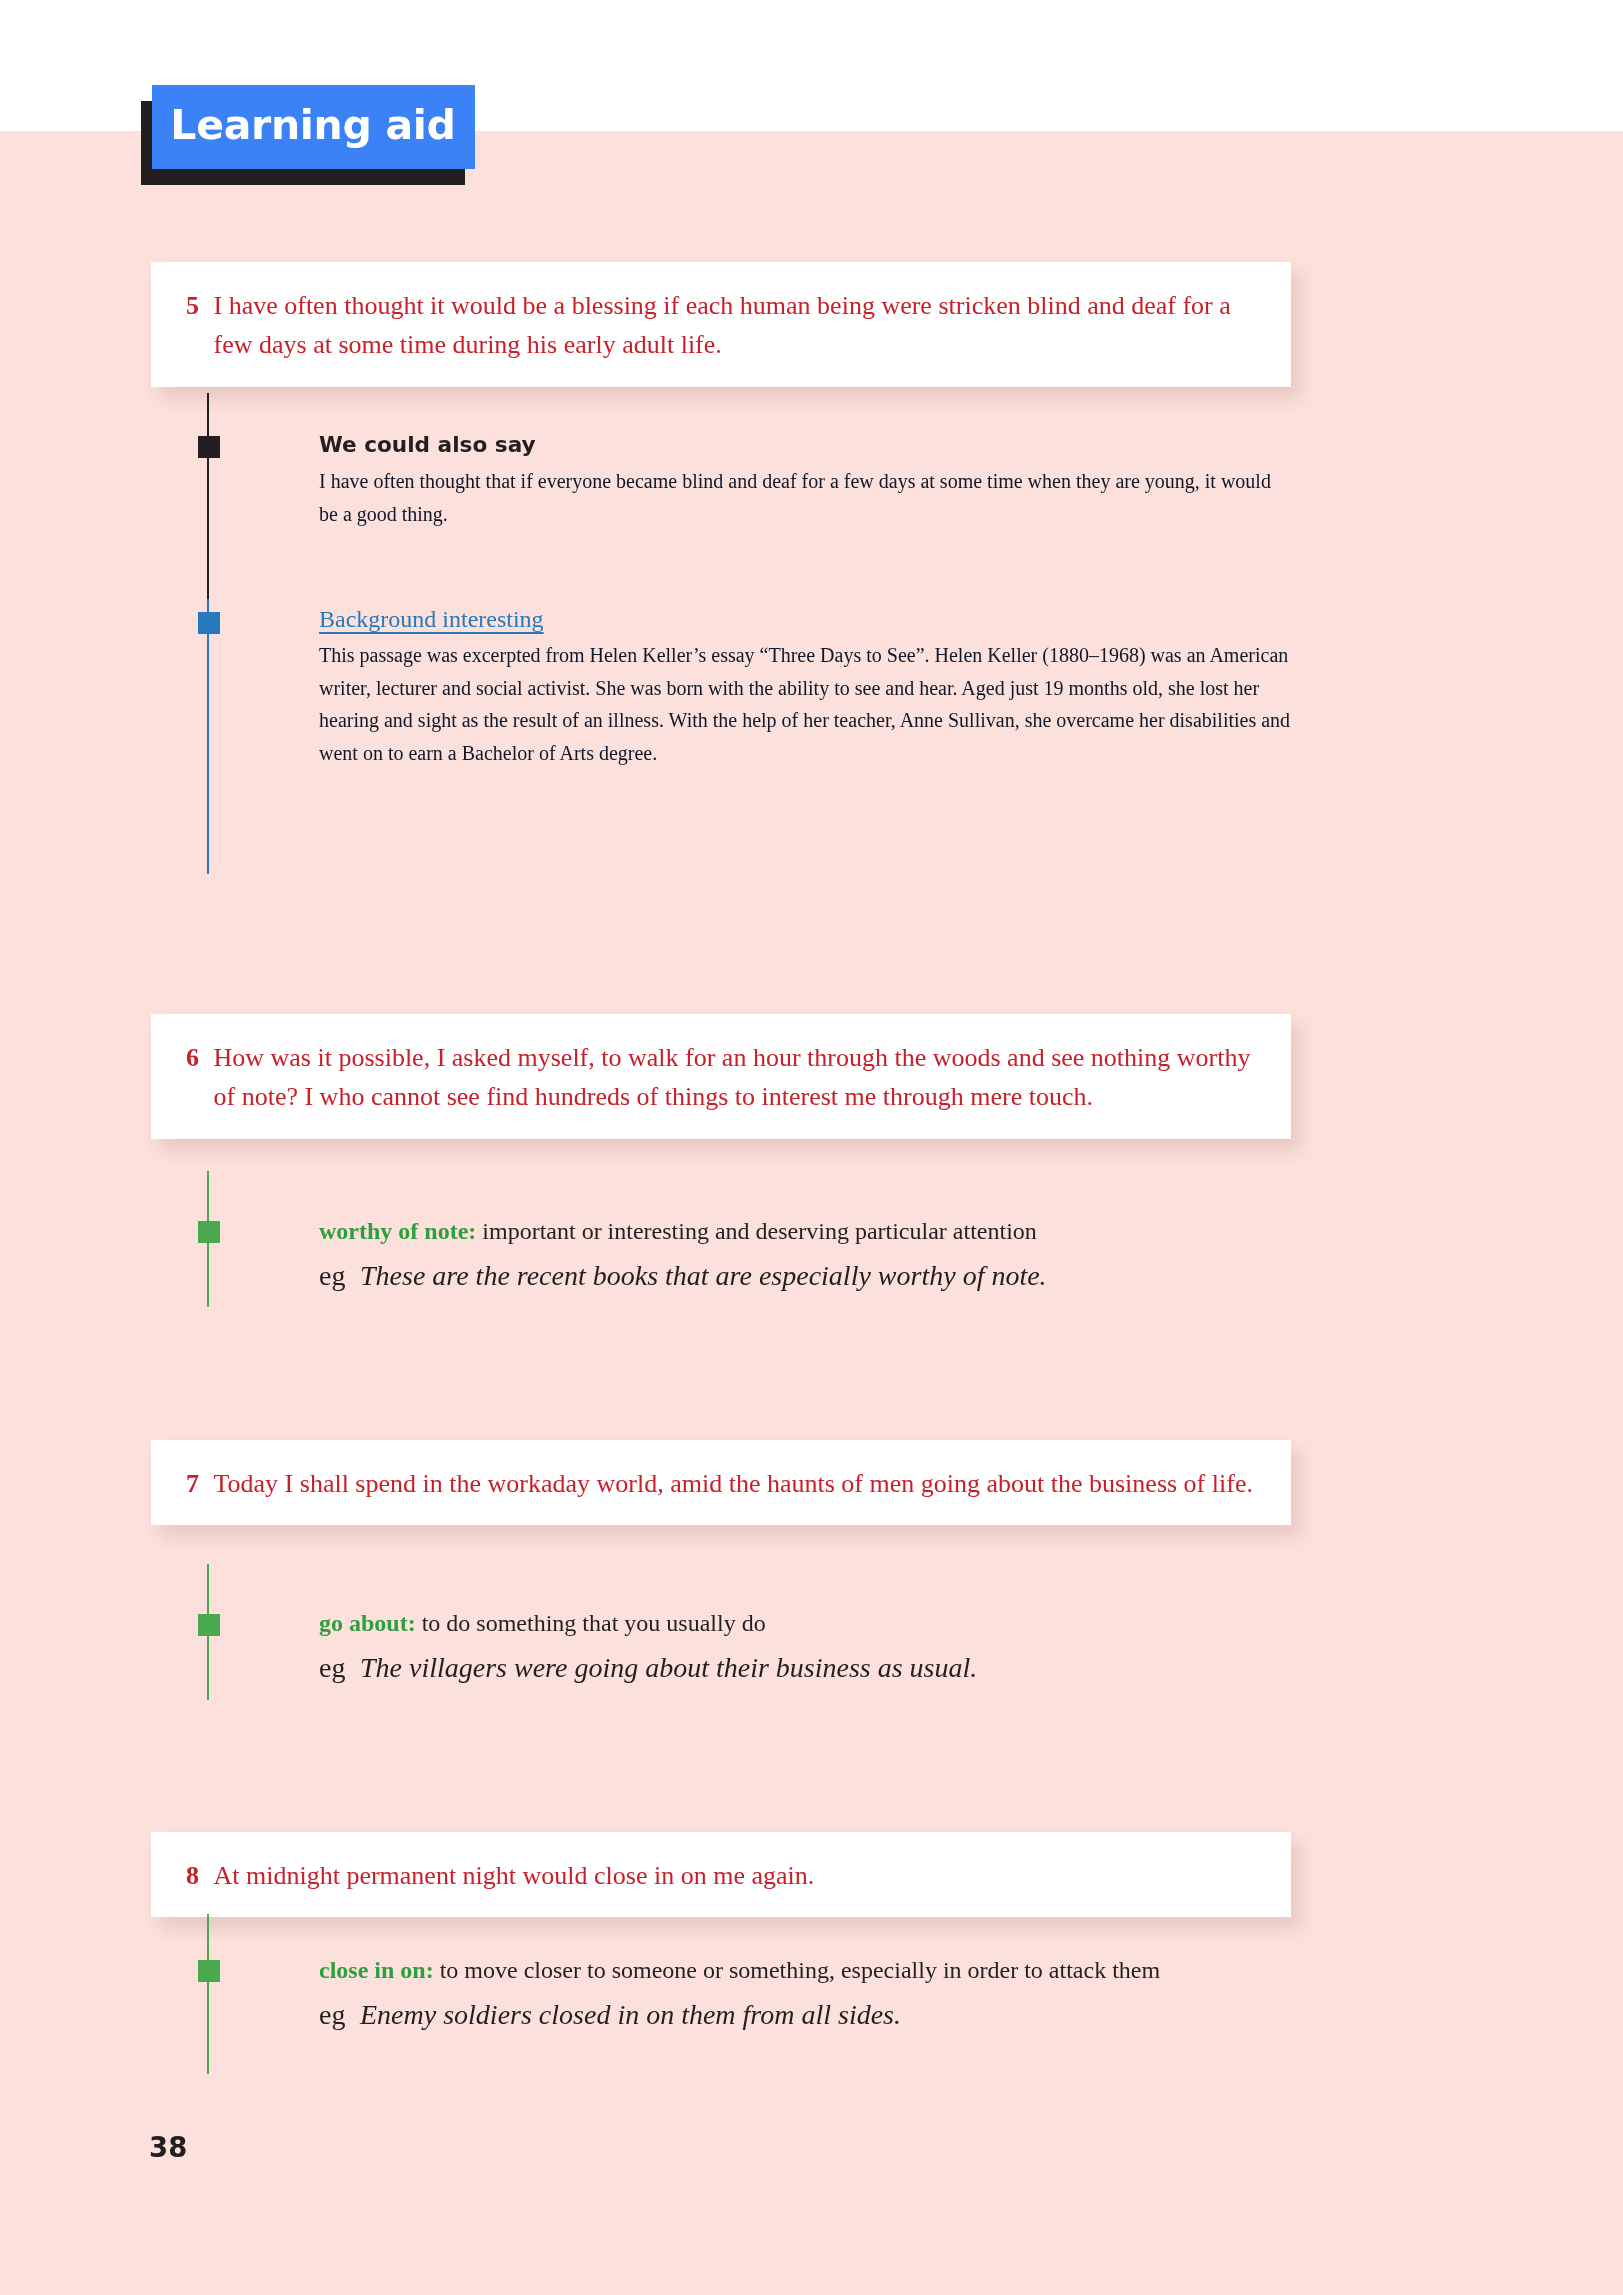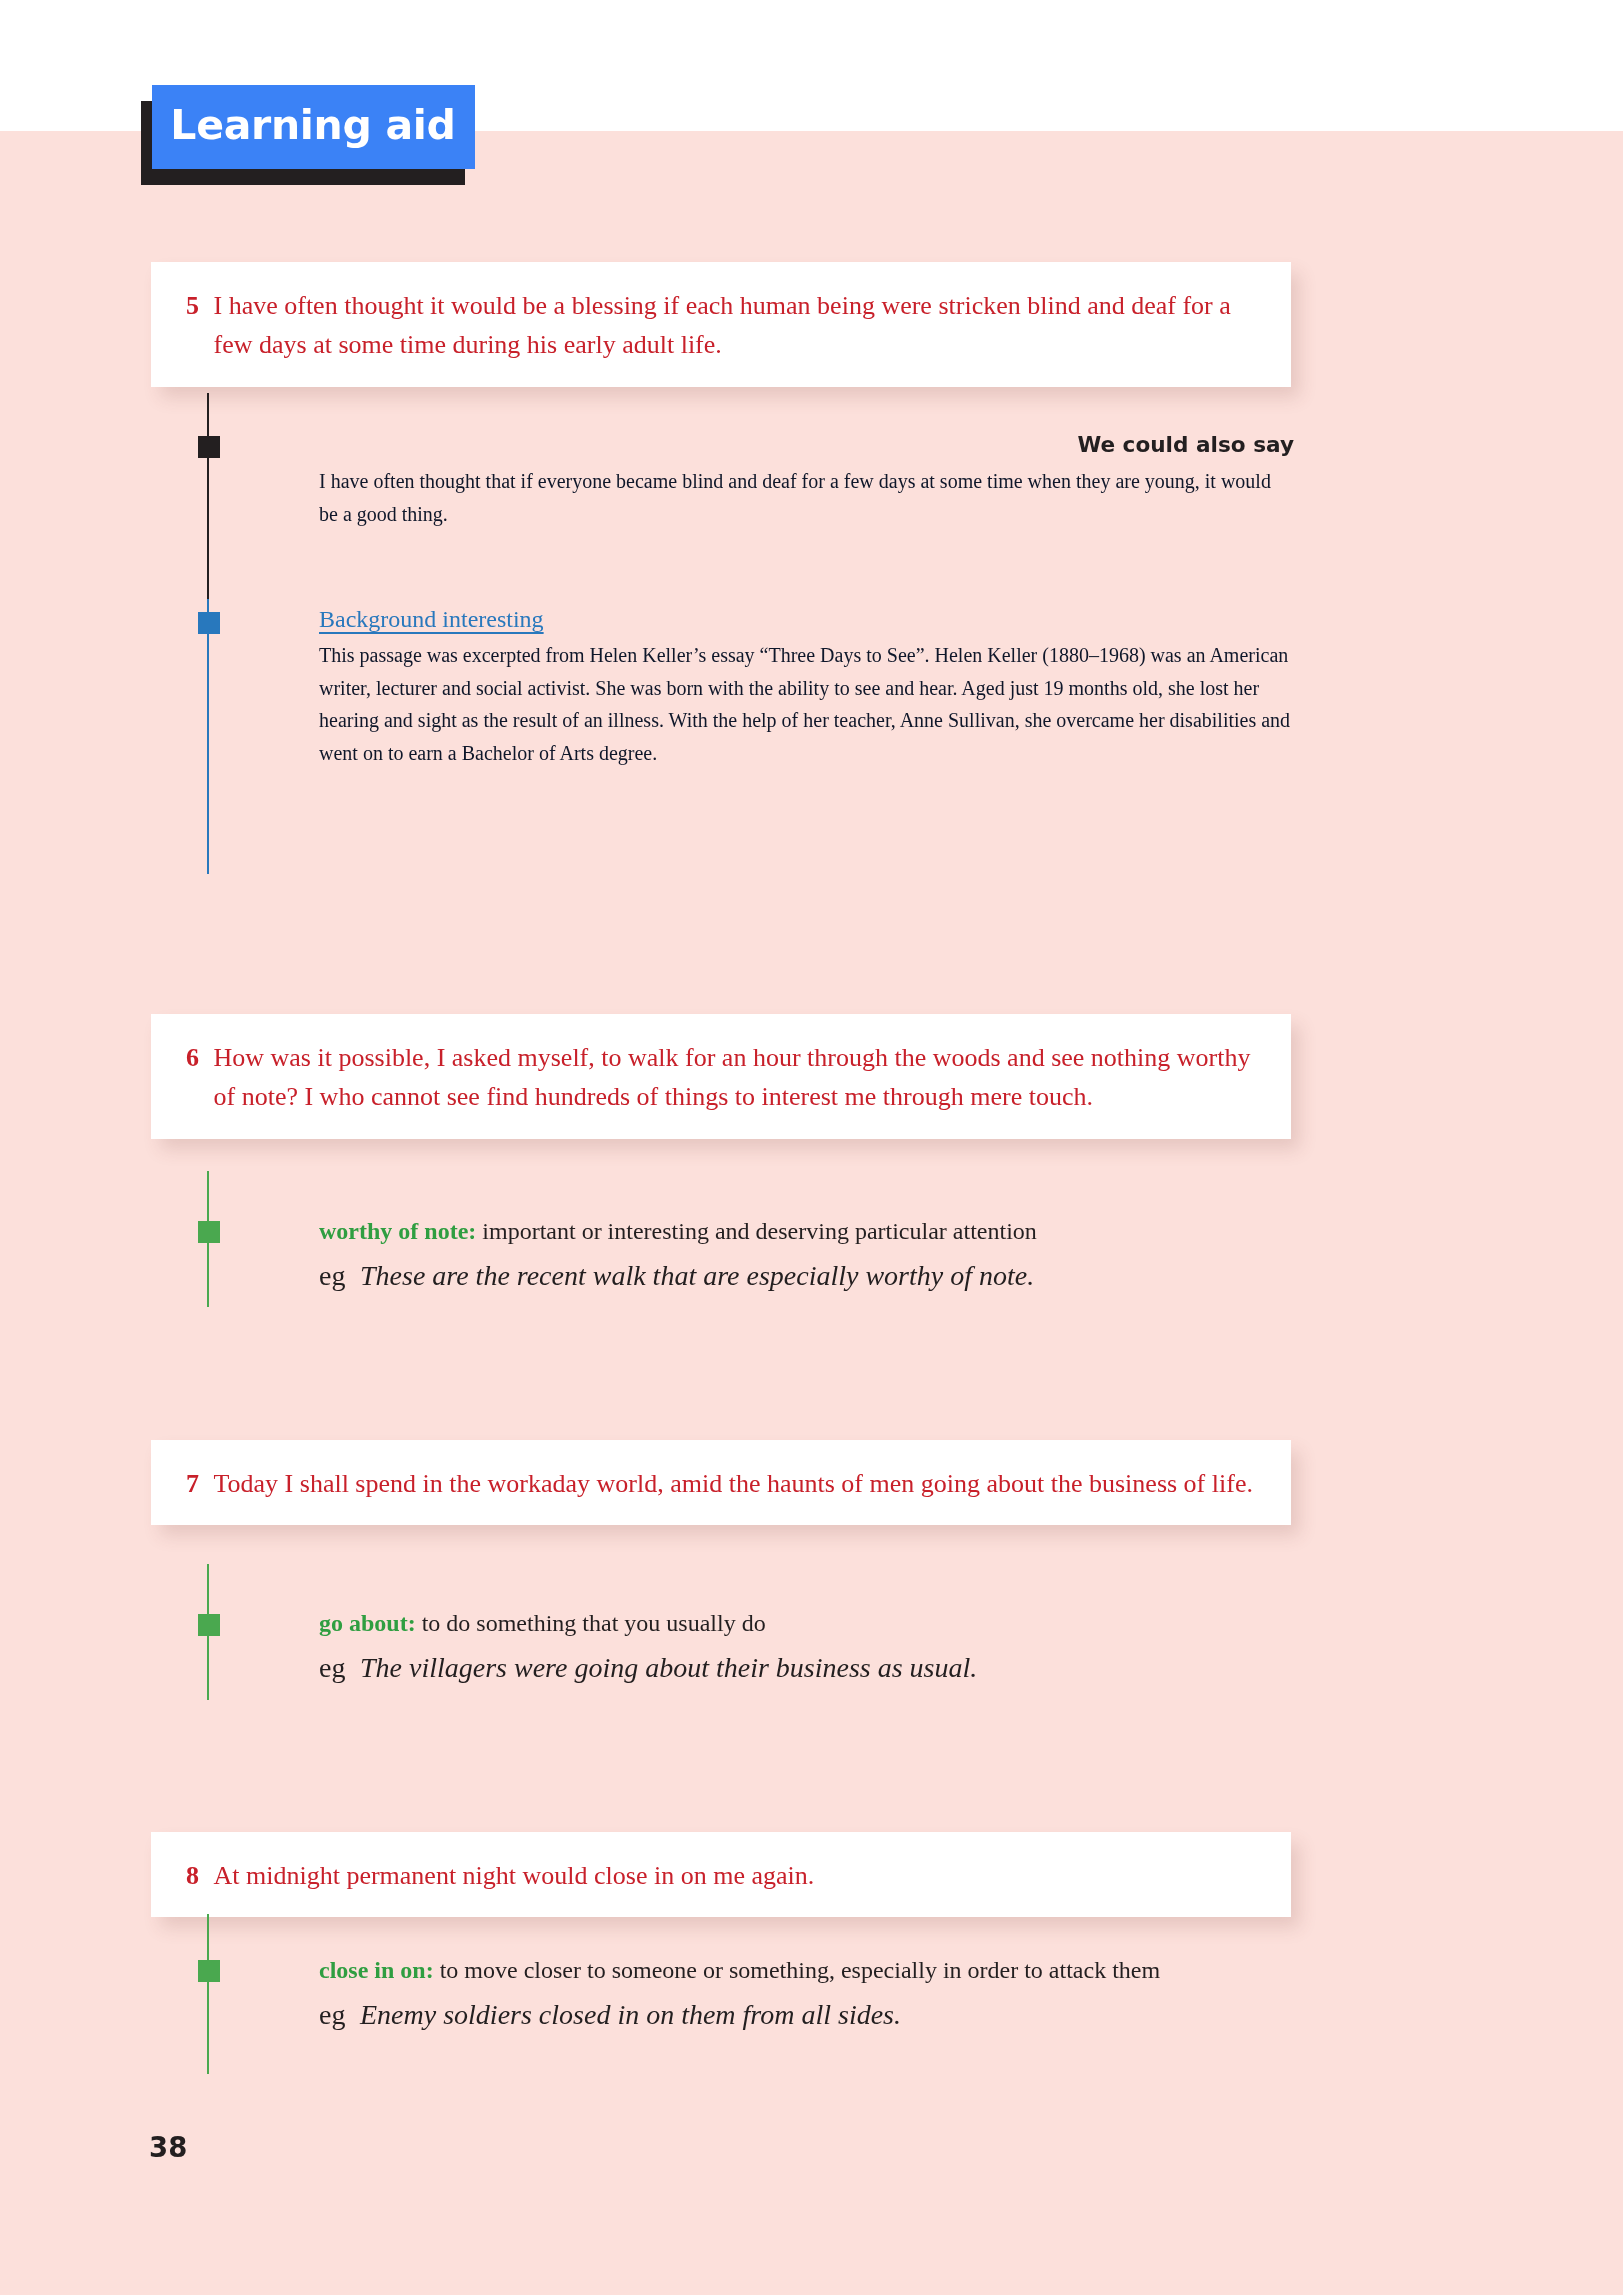--- a/index.html
+++ b/index.html
@@ -122,21 +122,20 @@
     left: 319px;
     width: 975px;
   }
   .ann-head-black {
     color: #231f20;
     font-family: "DejaVu Sans", "Liberation Sans", sans-serif;
     font-size: 21.6px;
     font-weight: bold;
     line-height: 1.5;
     margin-bottom: 3.9px;
-    text-align: right;
   }
   .ann-head-blue {
     color: #2878bd;
     font-size: 24px;
     line-height: 1.45;
     text-decoration: underline;
     text-underline-offset: 4.6px;
     margin-bottom: 2.6px;
   }
   .ann-para {
@@ -222,21 +221,21 @@
   <div class="ann-group" style="top:0;">
     <div class="rail green" style="left:207px; top:1171px; height:136px;"></div>
     <div class="bullet green" style="top:1221px;"></div>
     <div class="ann-body" style="top:1212px;">
       <div class="def-line">
         <span class="term">worthy of note:</span>
         <span>important or interesting and deserving particular attention</span>
       </div>
       <div class="eg-line">
         <span class="eg-label">eg</span>
-        <span class="eg-text">These are the recent walk that are especially worthy of note.</span>
+        <span class="eg-text">These are the recent books that are especially worthy of note.</span>
       </div>
     </div>
   </div>
 
   <div class="quote-card" style="top:1440px;">
     <span class="quote-num">7</span>
     <span class="quote-text">Today I shall spend in the workaday world, amid the haunts of men going about the business of life.</span>
   </div>
 
   <div class="ann-group" style="top:0;">

